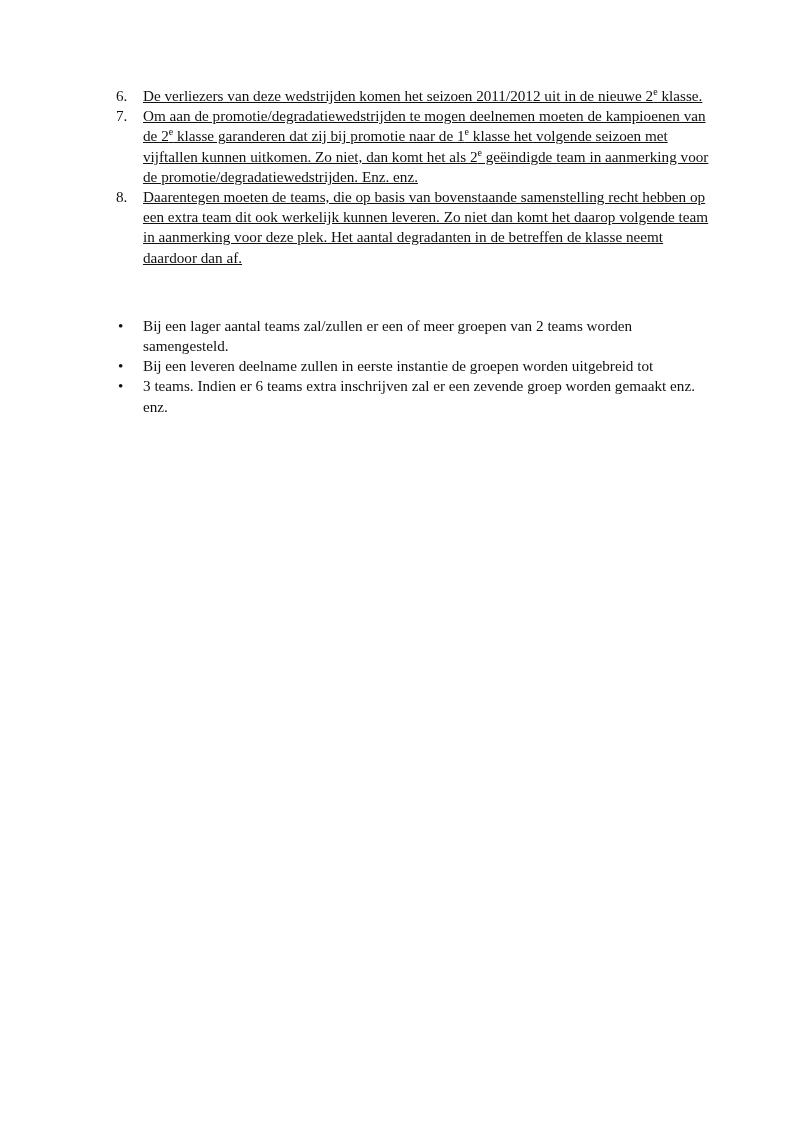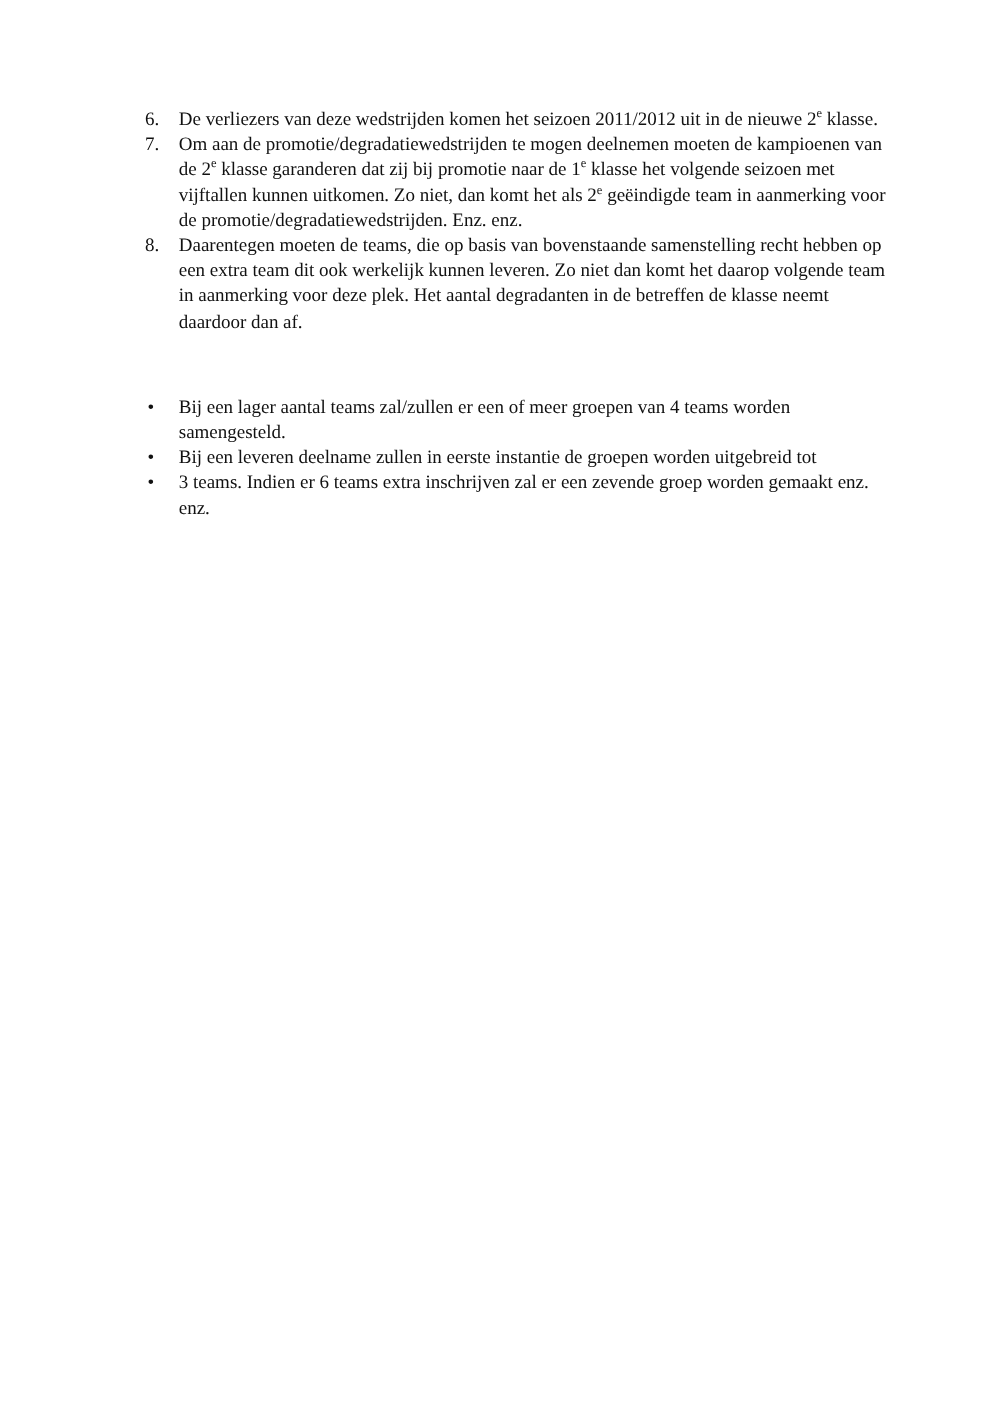--- a/index.html
+++ b/index.html
@@ -51,20 +51,21 @@
     position: absolute;
     left: 6px;
     top: 0;
     width: 24px;
     text-align: left;
     font-size: 15.2px;
     line-height: 20.2px;
   }
   .num-text {
     display: block;
+    text-decoration: underline;
   }
 
   
   .list-gap {
     height: 48px;
   }
 
   
   .bullet-list {
     list-style: none;
@@ -119,21 +120,21 @@
       </li>
 
     </ol>
 
     <div class="list-gap"></div>
 
     <ul class="bullet-list">
 
       <li class="bullet-item">
         <span class="bullet-marker">•</span>
-        <span class="bullet-text">Bij een lager aantal teams zal/zullen er een of meer groepen van 4 teams worden samengesteld.</span>
+        <span class="bullet-text">Bij een lager aantal teams zal/zullen er een of meer groepen van 2 teams worden samengesteld.</span>
       </li>
 
       <li class="bullet-item">
         <span class="bullet-marker">•</span>
         <span class="bullet-text">Bij een leveren deelname zullen in eerste instantie de groepen worden uitgebreid tot</span>
       </li>
 
       <li class="bullet-item">
         <span class="bullet-marker">•</span>
         <span class="bullet-text">3 teams. Indien er 6 teams extra inschrijven zal er een zevende groep worden gemaakt enz. enz.</span>

